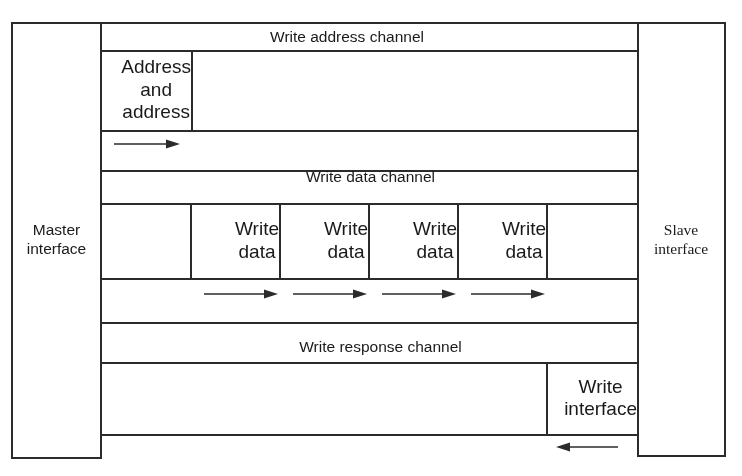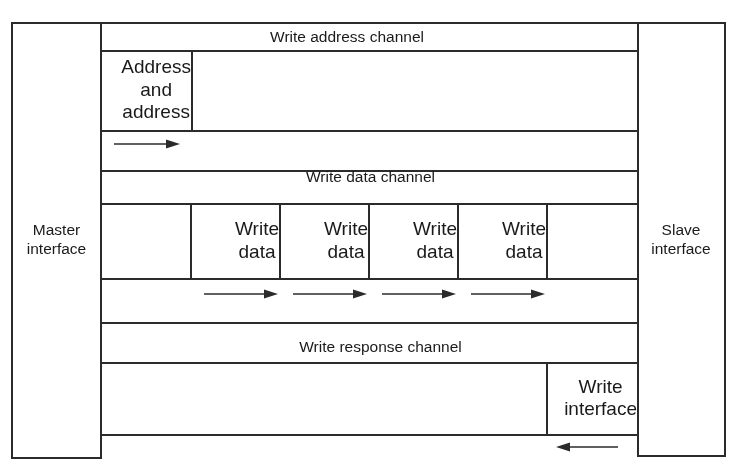--- a/index.html
+++ b/index.html
@@ -82,21 +82,21 @@
 
 <div id="diagram-root">
 
   <div class="box" style="left:11px; top:22px; width:91px; height:437px;"></div>
   <div class="iface-text" style="left:11px; top:206px; width:91px; height:68px;">
     <span>Master</span>
     <span>interface</span>
   </div>
 
   <div class="box" style="left:637px; top:22px; width:89px; height:435px;"></div>
-  <div class="iface-text" style="left:637px; top:206px; width:88px; height:68px;">
+  <div class="iface-text" style="left:637px; top:206px; width:88px; height:68px;font-family:Liberation Serif, serif;">
     <span>Slave</span>
     <span>interface</span>
   </div>
 
   <div class="hline" style="left:102px; top:22px; width:537px;"></div>
 
   <div class="hline" style="left:102px; top:50px; width:537px;"></div>
 
   <div class="hline" style="left:102px; top:130px; width:537px;"></div>
 

